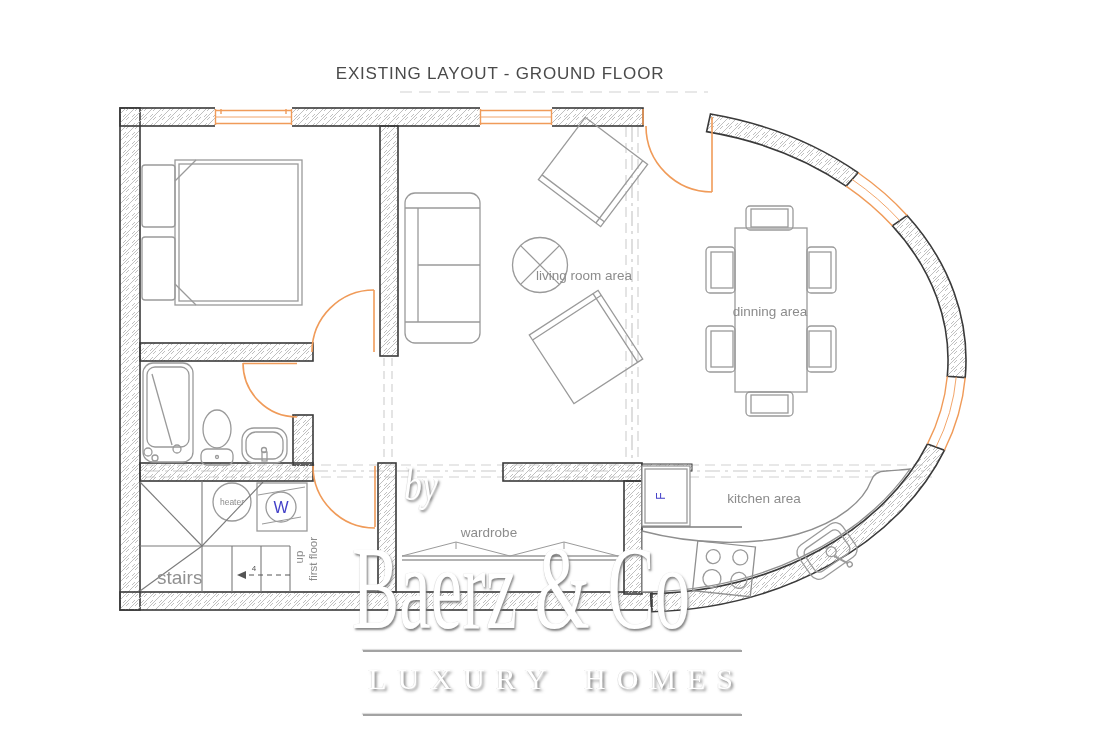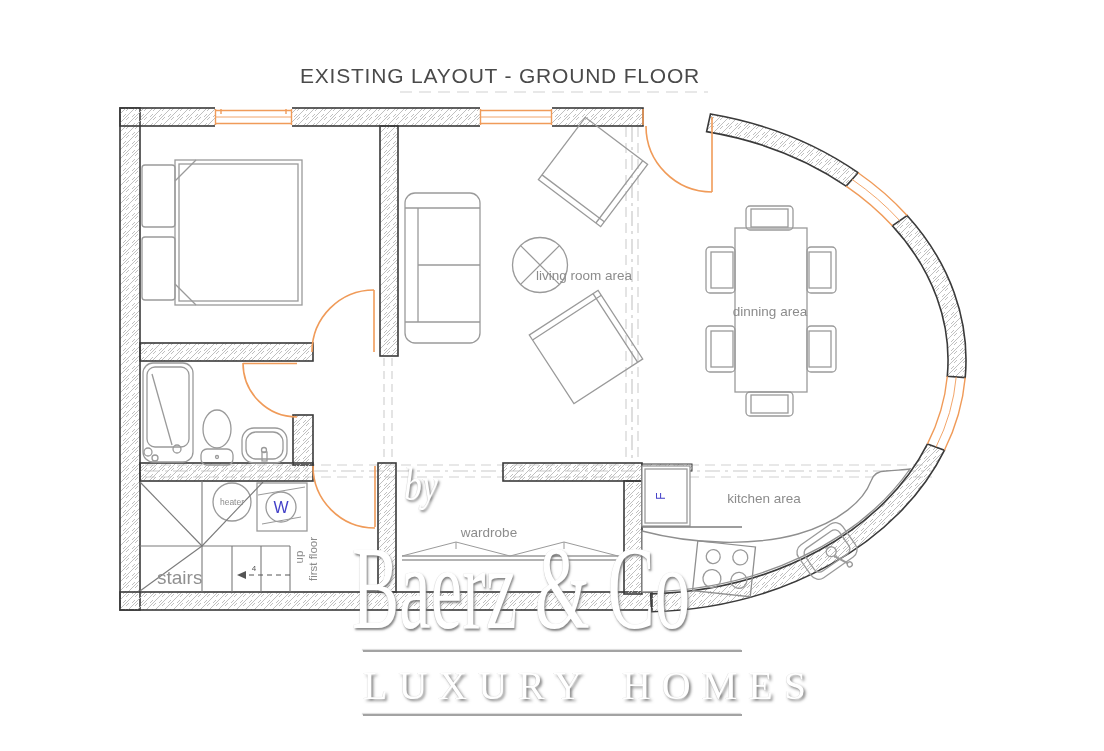--- a/index.html
+++ b/index.html
@@ -1,36 +1,36 @@
 <!DOCTYPE html>
 <html><head>
 <meta charset="utf-8">
 <style>
   html,body{margin:0;padding:0;background:#fff;}
   #stage{position:relative;width:1104px;height:751px;background:#fff;overflow:hidden;
          font-family:"Liberation Sans","DejaVu Sans",sans-serif;}
   #plan-svg{position:absolute;left:0;top:0;}
   .title{position:absolute;left:290px;top:64px;width:420px;text-align:center;
-         font-size:21px;letter-spacing:0.8px;color:#4a4a4a;}
+         font-size:17px;letter-spacing:0.8px;color:#4a4a4a;}
   svg text{font-family:"Liberation Sans","DejaVu Sans",sans-serif;}
   
   .wm{position:absolute;color:#ffffff;
       font-family:"Liberation Serif","DejaVu Serif",serif;
       text-shadow:2px 2px 3px rgba(110,110,110,0.85), -0.5px -0.5px 0 rgba(185,185,185,0.4);
       white-space:nowrap;}
   .wm-by{left:404px;top:458px;font-size:46px;font-style:italic;
          transform:scaleX(.78);transform-origin:left top;}
   .wm-brand{left:352px;top:530px;font-size:118px;line-height:1;
             transform:scaleX(.60);transform-origin:left top;}
   .wm-rule{position:absolute;left:363px;width:379px;height:2px;background:#a3a3a3;
            box-shadow:1px 1px 1px rgba(255,255,255,.9), -1px -1px 1px rgba(150,150,150,.35);}
   .wm-rule1{top:650px;}
   .wm-rule2{top:714px;}
-  .wm-tagline{left:352px;top:662px;width:392px;text-align:center;
-              font-size:40px;letter-spacing:11px;word-spacing:9px;
+  .wm-tagline{left:352px;top:662px;width:392px;text-align:right;
+              font-size:30px;letter-spacing:11px;word-spacing:9px;
               text-indent:11px;}
 </style>
 </head>
 <body>
 
 <div id="stage">
 
   <div class="title">EXISTING LAYOUT -  GROUND FLOOR</div>
 
   <svg id="plan-svg" width="1104" height="751" viewBox="0 0 1104 751">

